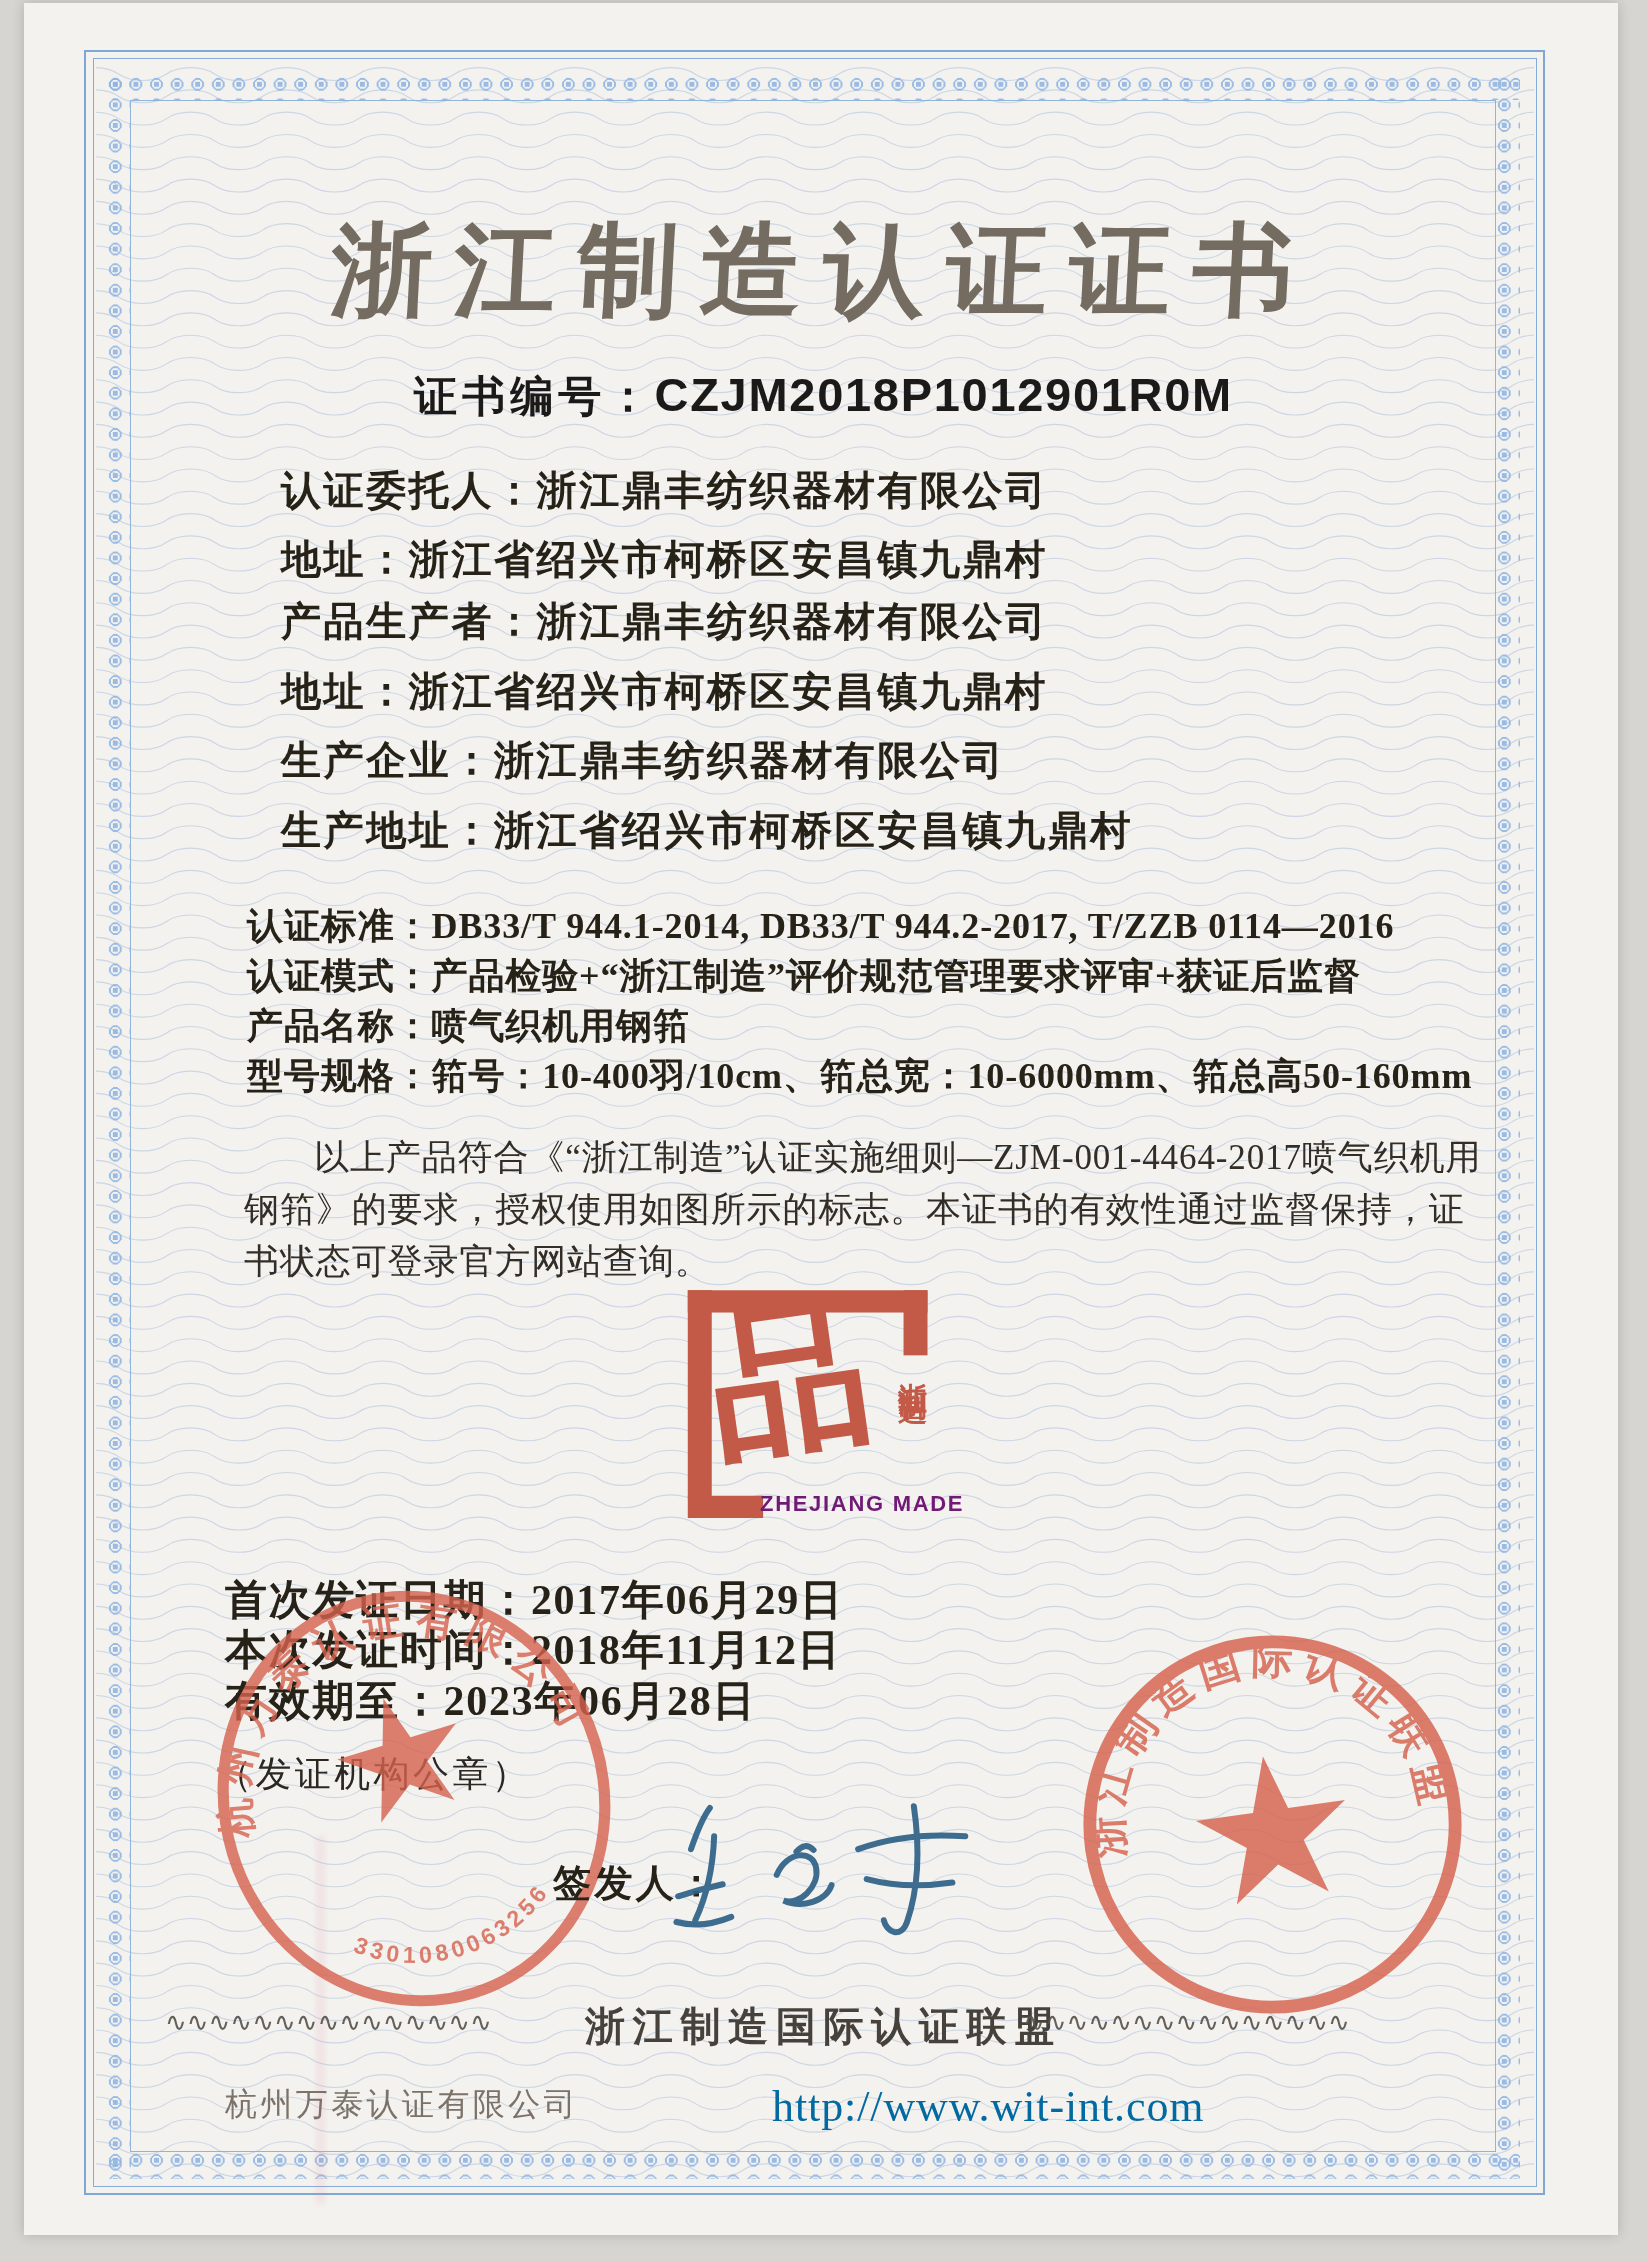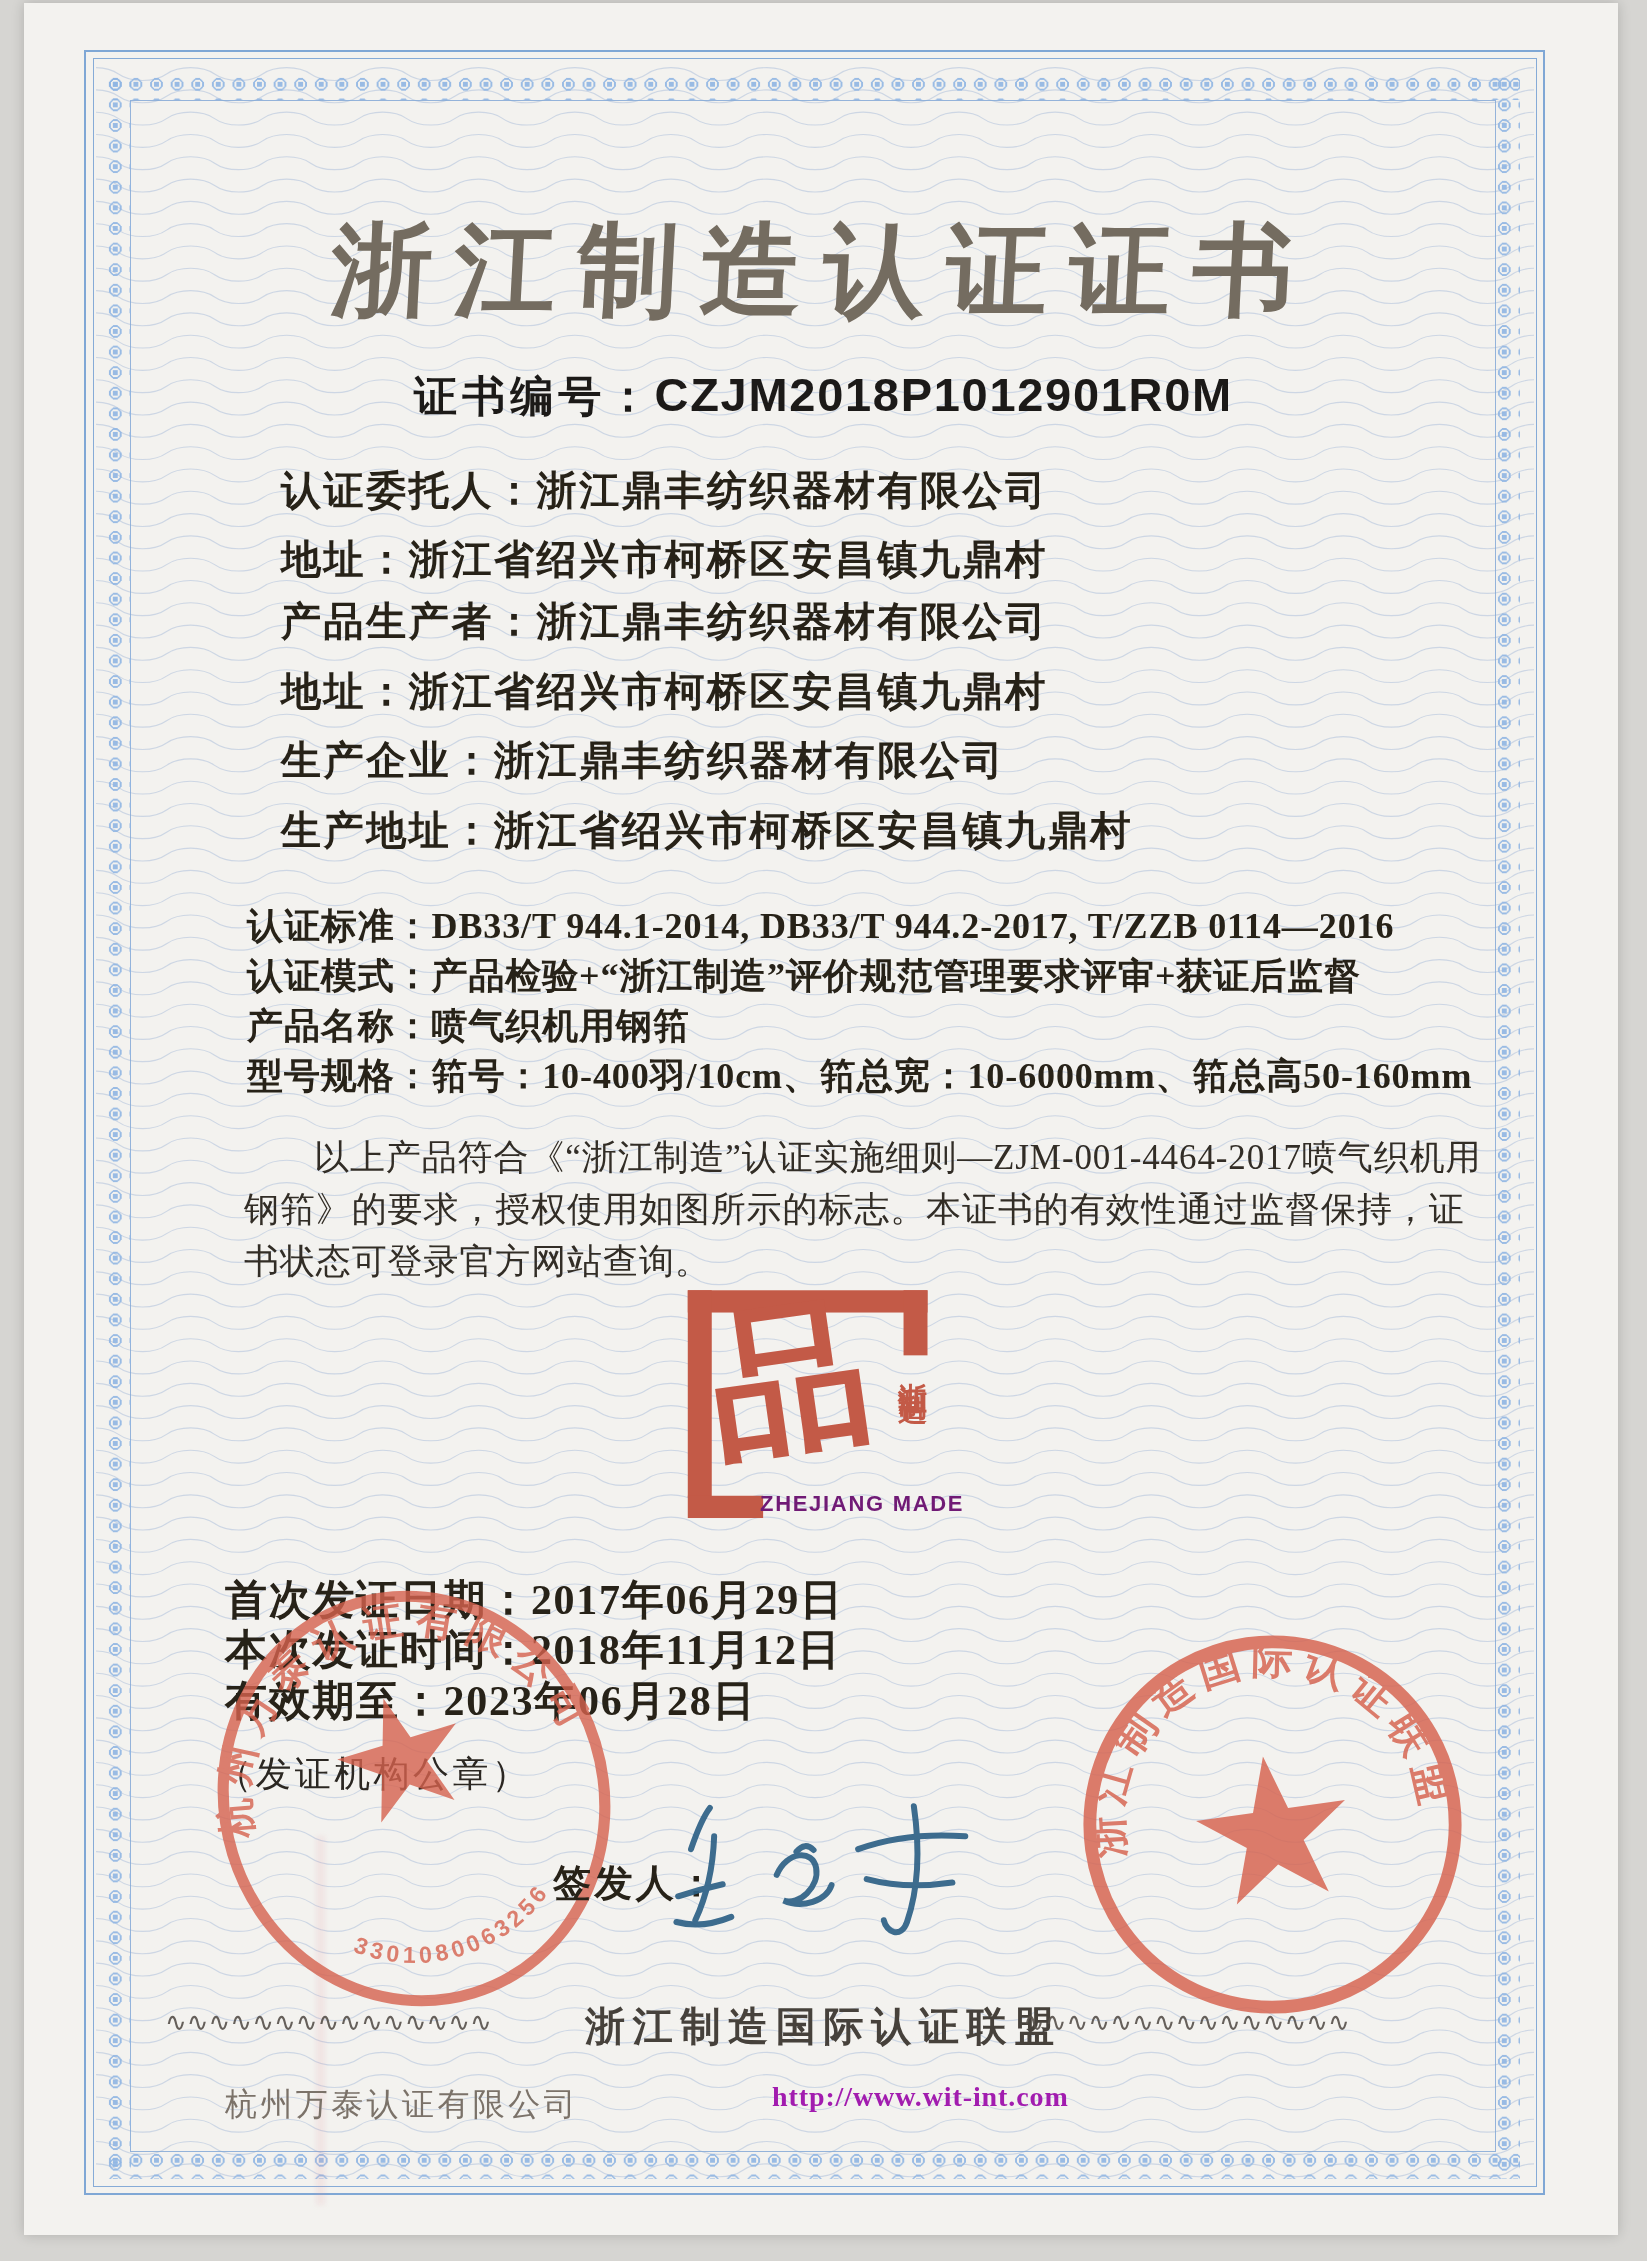--- a/index.html
+++ b/index.html
@@ -30,21 +30,21 @@
   #logo{left:679px;top:1280px;width:259px;height:250px;}
   #logo .mark{left:3.4px;top:-6.9px;width:214px;text-align:center;font-size:160px;font-weight:bold;color:#c35a47;transform:rotate(-8deg);}
   #logo .side{left:214px;top:79px;height:146px;writing-mode:vertical-rl;font-size:29px;font-weight:bold;color:#c35a47;letter-spacing:4.3px;}
   #logo .caption{left:81px;top:211px;width:178px;font-size:22px;font-weight:bold;color:#701a75;letter-spacing:1.7px;font-family:"Liberation Sans",sans-serif;white-space:nowrap;}
   
   .stamp text{fill:#d6624e;font-weight:bold;}
   
   #footer-alliance{left:0;right:0;top:1999px;text-align:center;font-size:40px;font-weight:bold;color:#46413b;letter-spacing:7.7px;}
   .flourish{top:2007px;width:388px;font-size:26px;color:#56504a;overflow:hidden;white-space:nowrap;opacity:.9;}
   #footer-issuer{left:225px;top:2083px;font-size:32px;color:#7b7269;letter-spacing:3.4px;}
-  #footer-site{left:772px;top:2081px;font-size:28px;color:#a21caf;letter-spacing:0.9px;font-family:"Liberation Serif",serif;font-weight:bold;}
+  #footer-site{left:772px;top:2081px;font-size:44px;color:#0369a1;letter-spacing:0.9px;font-family:"Liberation Serif",serif;}
   #bleed{left:316px;top:1836px;width:8.6px;height:369px;background:rgba(226,128,150,.12);filter:blur(2.6px);}
 </style>
 </head>
 <body>
 
 <div id="page">
   <div class="abs" id="paper"></div>
 
   <svg class="abs" id="wave-svg" style="left:96px;top:62px;" width="1438" height="2122" viewBox="0 0 1676 2474">
       <path d="M -30 14 c 14 -10, 42 -10, 56 0 c 14 10, 42 10, 56 0 c 14 -10, 42 -10, 56 0 c 14 10, 42 10, 56 0 c 14 -10, 42 -10, 56 0 c 14 10, 42 10, 56 0 c 14 -10, 42 -10, 56 0 c 14 10, 42 10, 56 0 c 14 -10, 42 -10, 56 0 c 14 10, 42 10, 56 0 c 14 -10, 42 -10, 56 0 c 14 10, 42 10, 56 0 c 14 -10, 42 -10, 56 0 c 14 10, 42 10, 56 0 c 14 -10, 42 -10, 56 0 c 14 10, 42 10, 56 0 c 14 -10, 42 -10, 56 0 c 14 10, 42 10, 56 0 c 14 -10, 42 -10, 56 0 c 14 10, 42 10, 56 0 c 14 -10, 42 -10, 56 0 c 14 10, 42 10, 56 0 c 14 -10, 42 -10, 56 0 c 14 10, 42 10, 56 0 c 14 -10, 42 -10, 56 0 c 14 10, 42 10, 56 0 c 14 -10, 42 -10, 56 0 c 14 10, 42 10, 56 0 c 14 -10, 42 -10, 56 0 c 14 10, 42 10, 56 0 c 14 -10, 42 -10, 56 0 c 14 10, 42 10, 56 0"></path>

